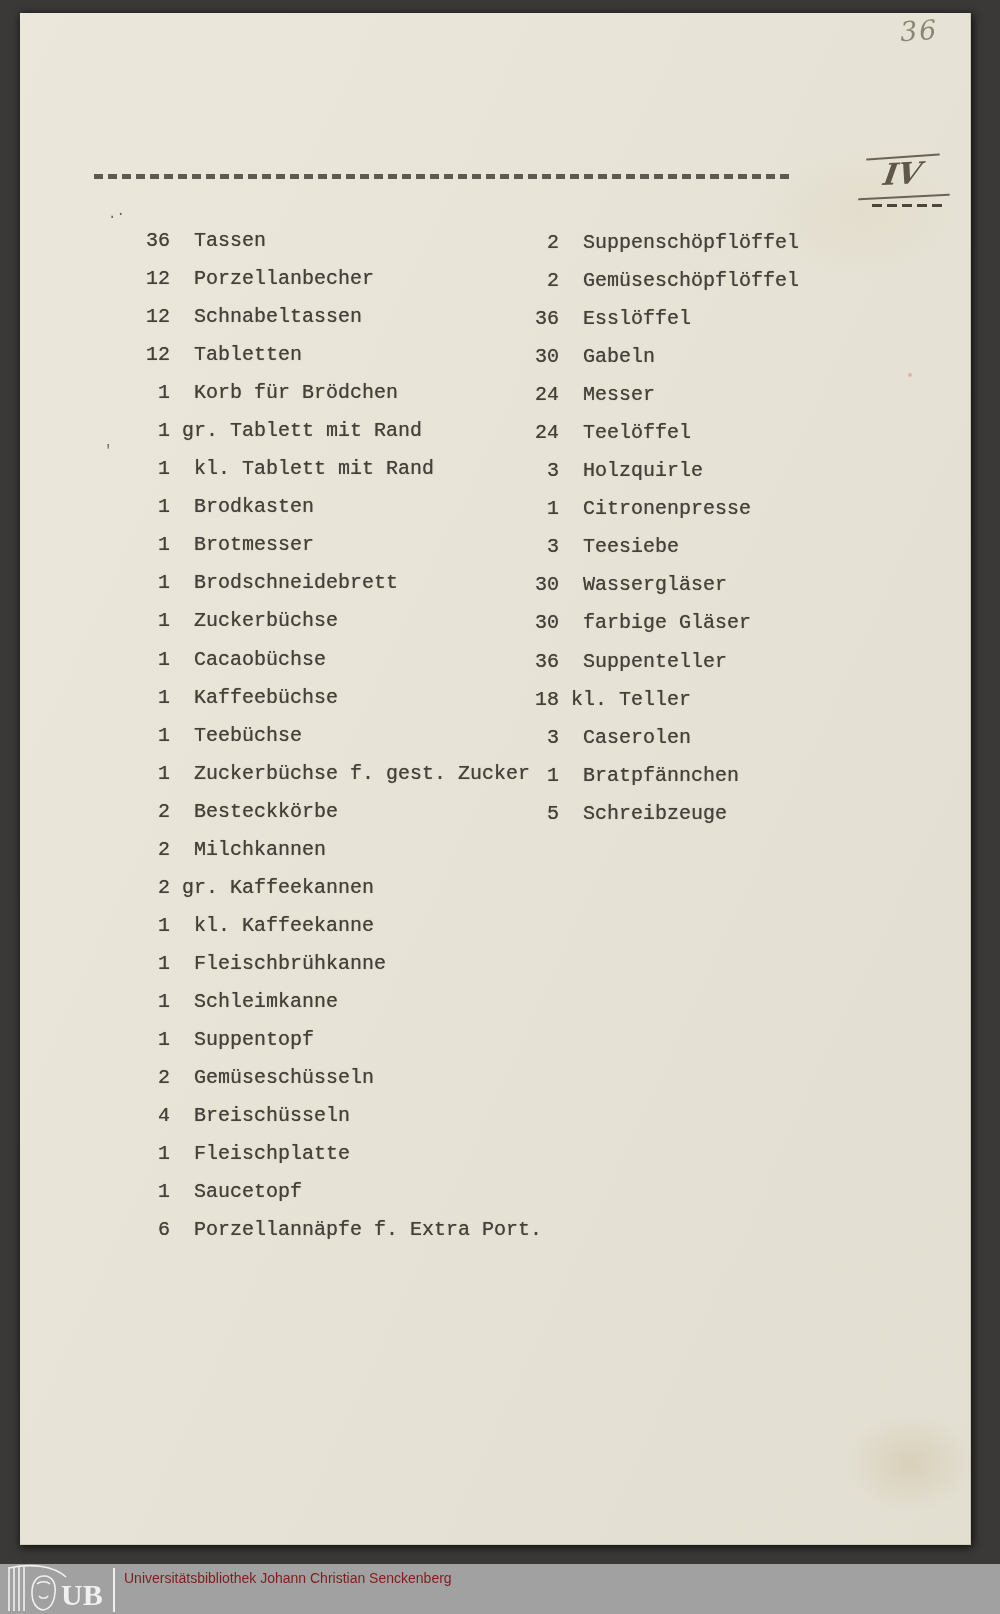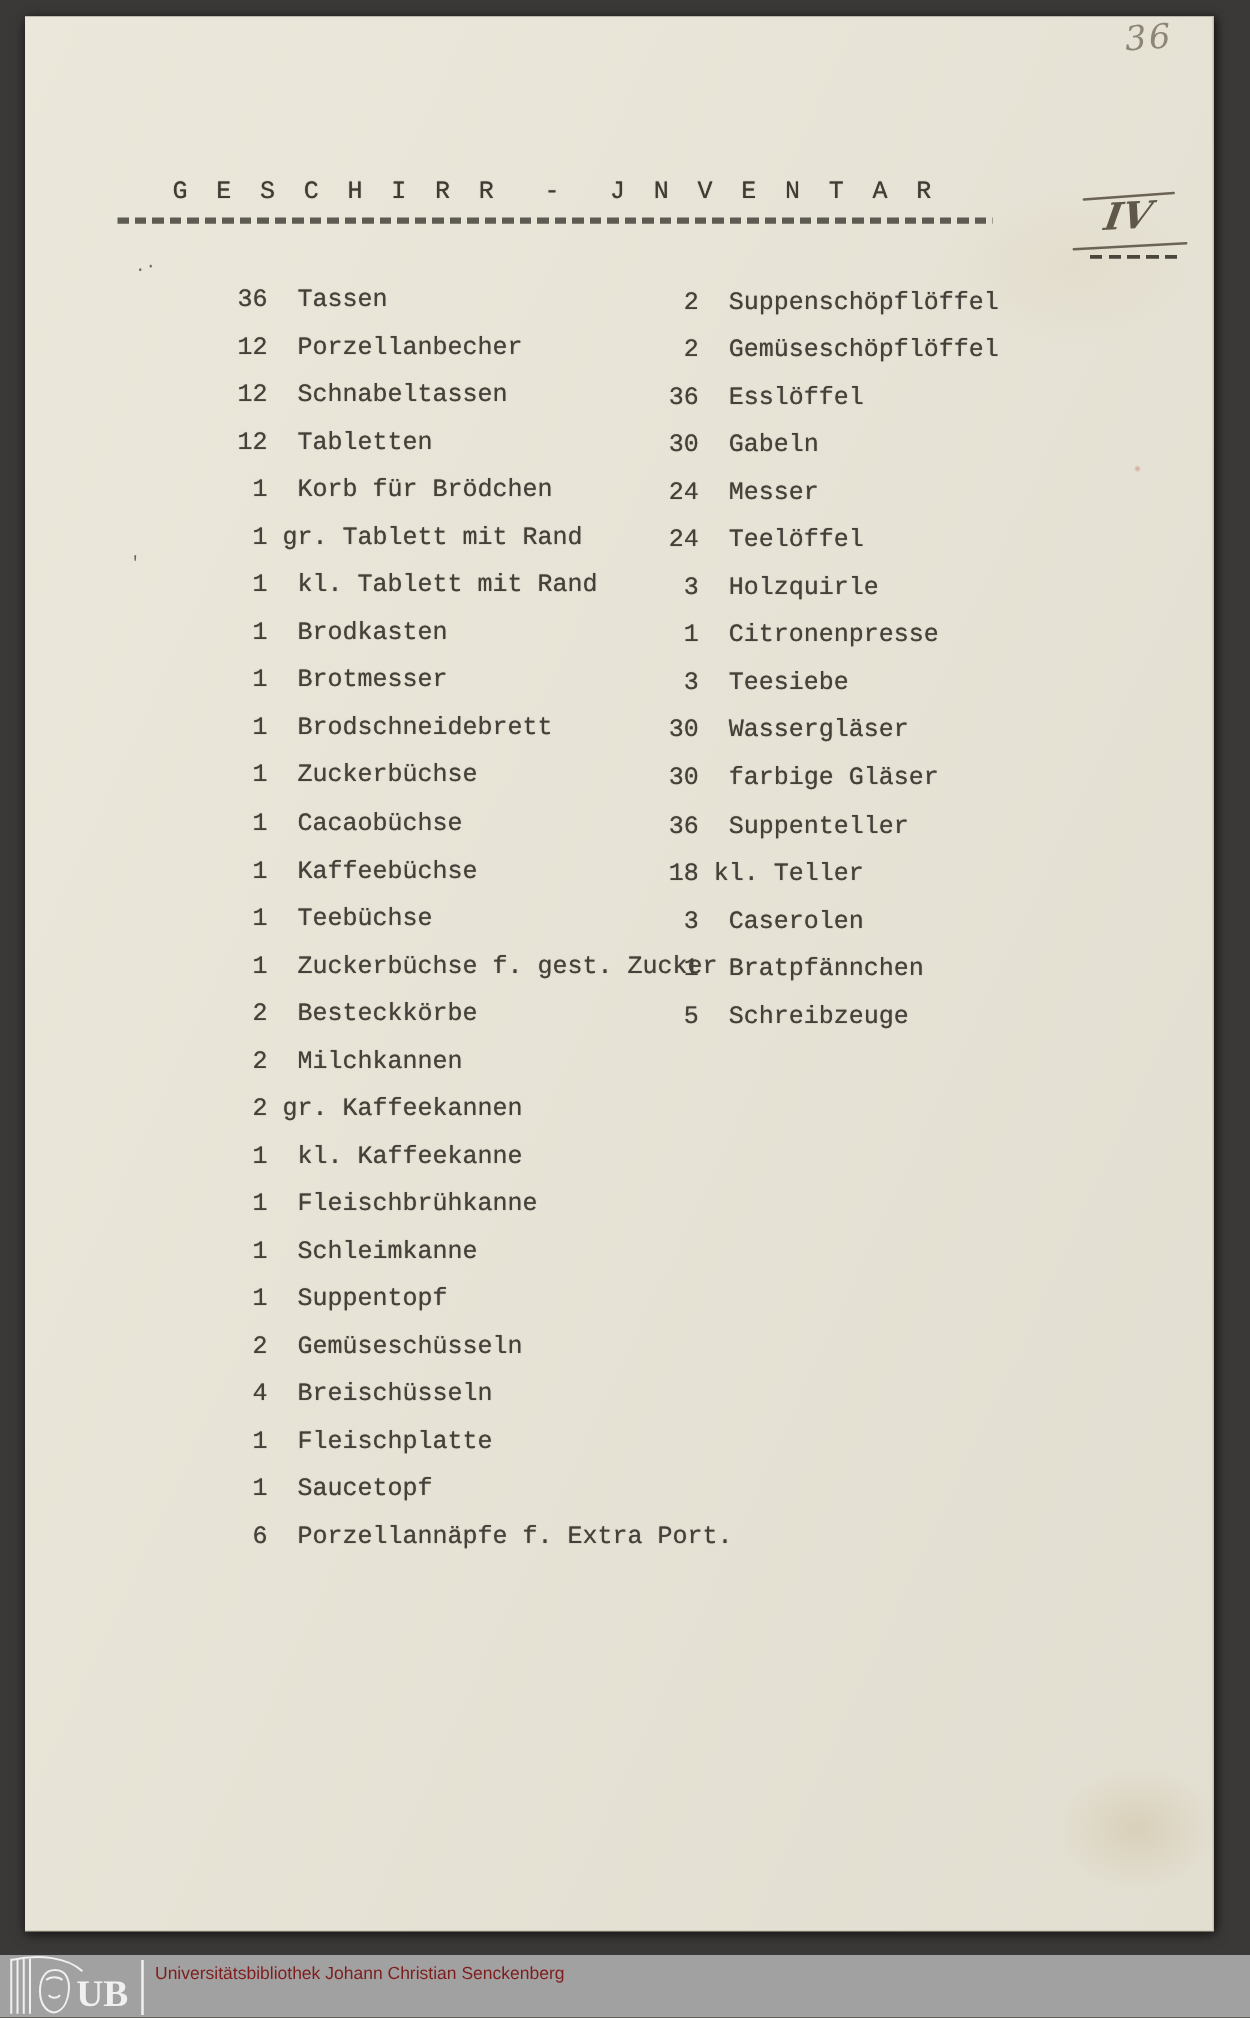--- a/index.html
+++ b/index.html
@@ -30,21 +30,21 @@
          transform:rotate(-4deg);border-radius:2px;}
   .ivmark .iv{position:absolute;left:26px;top:10px;font-family:"DejaVu Serif",serif;
          font-style:italic;font-weight:bold;font-size:30px;transform:skewX(-12deg) rotate(-3deg);}
   .ivmark .under{position:absolute;left:0px;top:50px;width:92px;height:2px;background:#6b6456;
          transform:rotate(-3deg);border-radius:2px;}
   .ivmark .dash{position:absolute;left:14px;top:58px;width:74px;height:3px;
          background:repeating-linear-gradient(90deg,#4a463c 0 10px,transparent 10px 15px);}
   
   .col{position:absolute;font-size:20px;line-height:38.05px;color:#45413a;white-space:pre;
        text-shadow:0 0 0.7px rgba(66,62,53,0.8);}
-  .col.left{left:126px;top:209px;margin-left:44px;}
+  .col.left{left:126px;top:209px;}
   .col.right{left:515px;top:211px;}
   .row{height:38.05px;}
   .qty{display:inline-block;width:24px;text-align:right;}
   .item{display:inline-block;}
   
   .speck{position:absolute;color:#6a665c;font-size:14px;}
   
   .footer-bar{position:absolute;left:0;top:1564px;width:1000px;height:50px;background:#a1a1a1;}
   .logo{position:absolute;left:4px;top:0px;width:106px;height:50px;}
   .logo svg{display:block;}
@@ -54,21 +54,20 @@
 </style>
 </head>
 <body>
 
 <div class="stage">
 
   <div class="paper">
 
     <div class="hw36">36</div>
 
-    <div class="title">G E S C H I R R  -  J N V E N T A R</div>
     <div class="title-rule"></div>
 
     <div class="ivmark">
       <div class="over"></div>
       <div class="iv">IV</div>
       <div class="under"></div>
       <div class="dash"></div>
     </div>
 
     <div class="speck" style="left:88px;top:193px;">.·</div>

